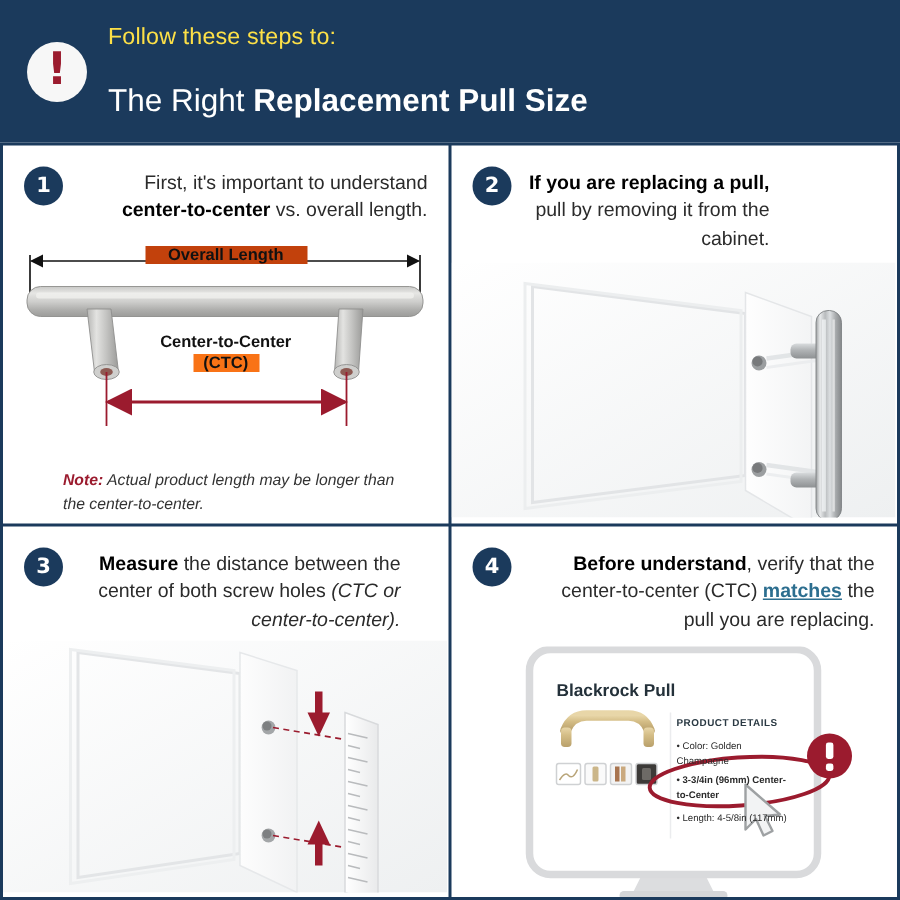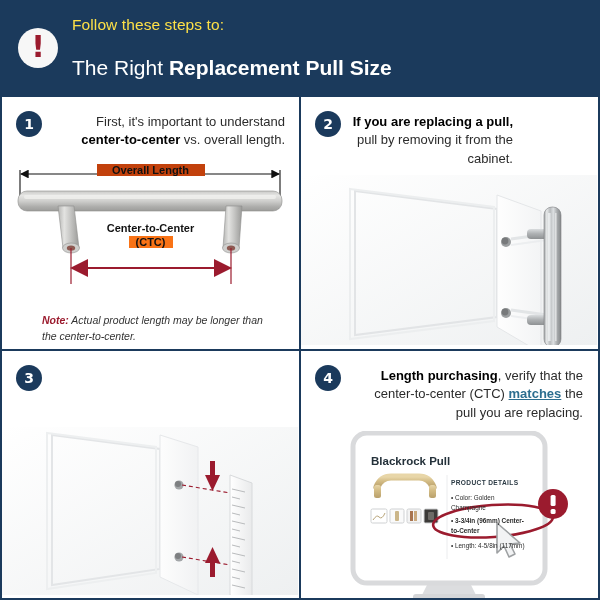--- a/index.html
+++ b/index.html
@@ -252,20 +252,21 @@
 
         <rect x="243" y="32" width="17" height="140" rx="8" fill="url(#steel)" stroke="#7f8284" stroke-width="0.6"></rect>
         <rect x="247" y="38" width="2.6" height="128" fill="#f2f4f5" opacity=".75"></rect>
         <rect x="254" y="38" width="1.6" height="128" fill="#ffffff" opacity=".5"></rect>
       </svg>
     </div>
 
     <div class="panel p3">
       <div class="panel-head">
         <div class="step-badge">3</div>
+        <div class="step-text" style="max-width:215px"><span class="accent">Measure</span><span> the distance between the center of both screw holes </span><span class="ital">(CTC or center-to-center).</span></div>
       </div>
 
       <svg width="296" height="168" viewBox="0 0 296 168" style="position:absolute;left:0;top:76px">
         <defs>
           <linearGradient id="bg3" x1="0" y1="0" x2="1" y2="1">
             <stop offset="0%" stop-color="#ffffff"></stop>
             <stop offset="100%" stop-color="#eef0f1"></stop>
           </linearGradient>
           <linearGradient id="door3" x1="0" y1="0" x2="1" y2="0">
             <stop offset="0%" stop-color="#fdfdfd"></stop>
@@ -314,21 +315,21 @@
           <line x1="230" y1="142" x2="243" y2="145"></line>
           <line x1="230" y1="150" x2="238" y2="152"></line>
           <line x1="230" y1="158" x2="243" y2="161"></line>
         </g>
       </svg>
     </div>
 
     <div class="panel p4">
       <div class="panel-head">
         <div class="step-badge">4</div>
-        <div class="step-text" style="max-width:232px"><span class="accent">Length purchasing</span><span>, verify that the center-to-center (CTC) </span><span class="link">matches</span><span> the pull you are replacing.</span></div>
+        <div class="step-text" style="max-width:232px"><span class="accent">Before understand</span><span>, verify that the center-to-center (CTC) </span><span class="link">matches</span><span> the pull you are replacing.</span></div>
       </div>
 
       <div class="monitor-wrap">
         <svg width="296" height="170" viewBox="0 0 296 170">
           <defs>
             <linearGradient id="goldPull" x1="0" y1="0" x2="0" y2="1">
               <stop offset="0%" stop-color="#e8d6a8"></stop>
               <stop offset="40%" stop-color="#d4bd86"></stop>
               <stop offset="100%" stop-color="#b9a06b"></stop>
             </linearGradient>

